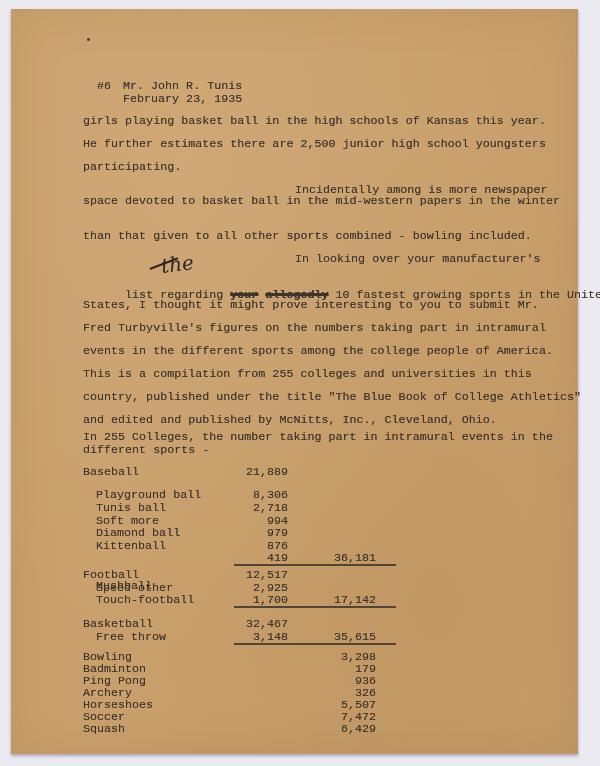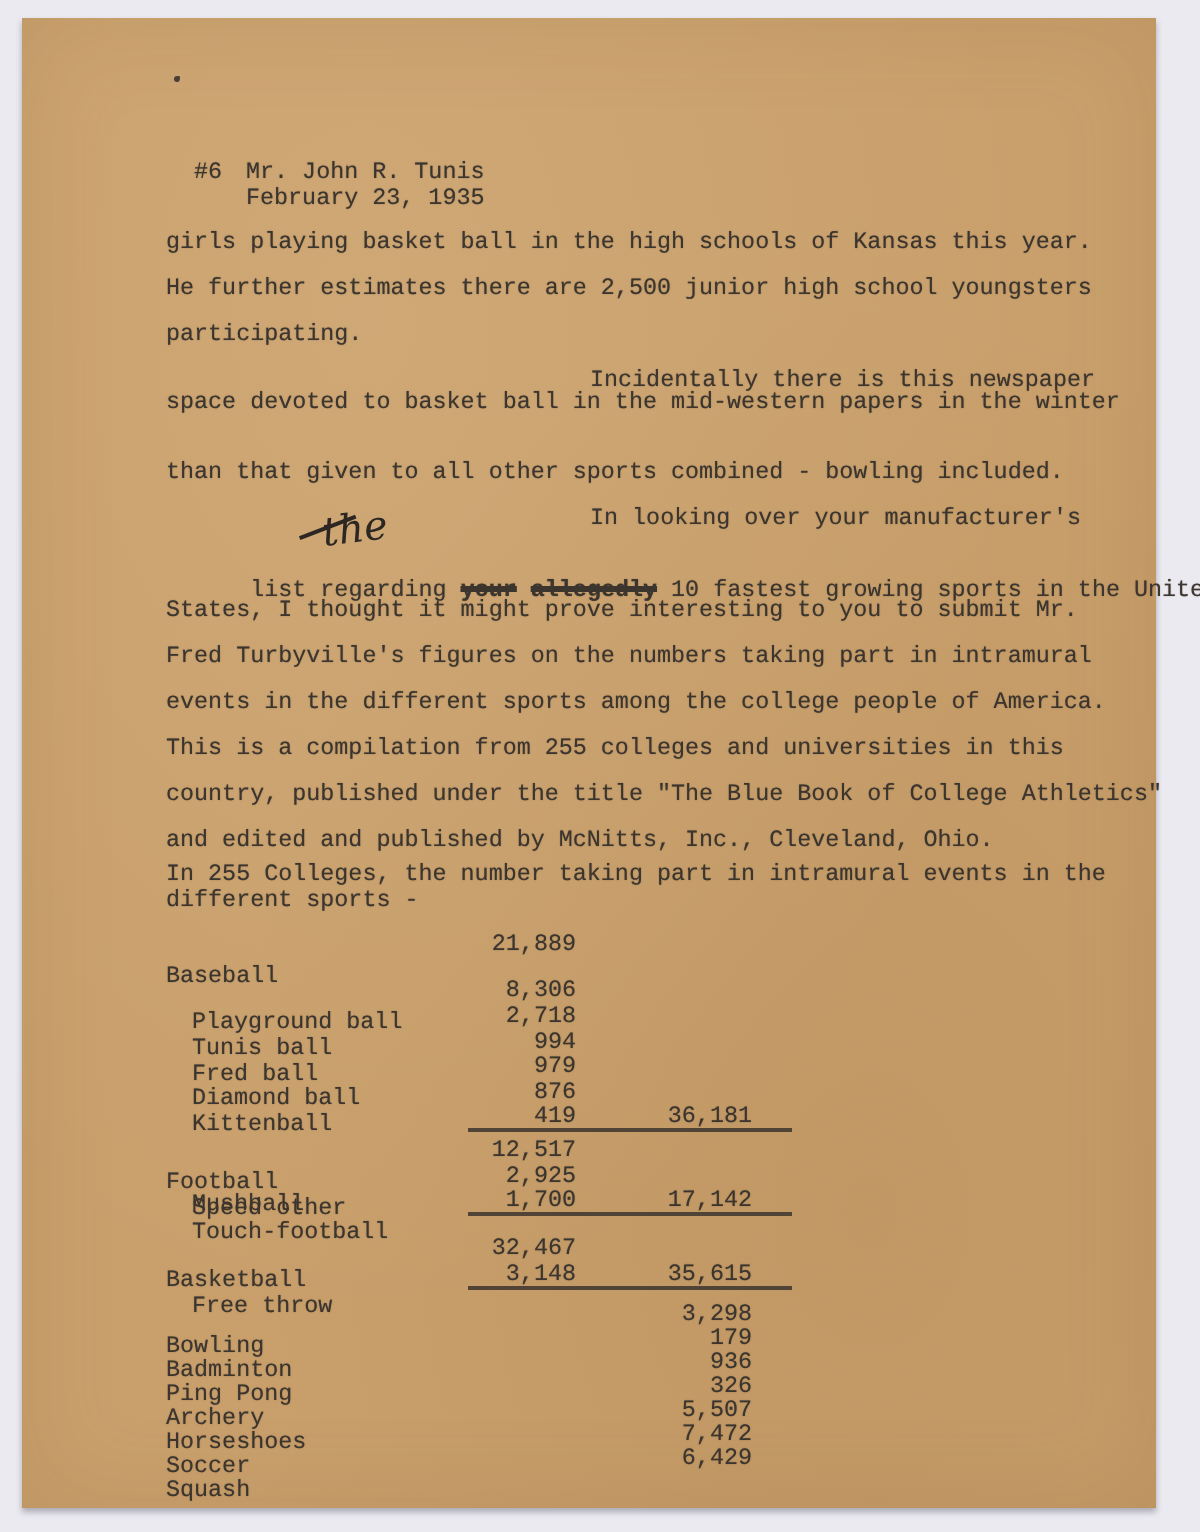--- a/index.html
+++ b/index.html
@@ -43,21 +43,21 @@
     transform:rotate(-7deg);
   }
   .handwritten::before{
     content:"";
     position:absolute;
     left:-12px;top:9px;width:30px;height:2px;
     background:#2c2722;
     transform:rotate(-14deg);
   }
   .trow{position:absolute;left:0;width:100%;height:13px;}
-  .trow .tlabel{position:absolute;top:16px;text-align:center;}
+  .trow .tlabel{position:absolute;top:0;text-align:center;}
   .trow .tcol1{position:absolute;left:205px;width:72px;top:0;text-align:right;}
   .trow .tcol2{position:absolute;left:280px;width:85px;top:0;text-align:right;}
   .rule{position:absolute;left:223px;width:162px;height:2px;background:var(--ink);opacity:.85;}
   .speck{position:absolute;left:76px;top:29px;width:3px;height:3px;background:#4a4038;border-radius:50% 20% 60% 40%;}
 </style>
 </head>
 <body>
 
 <div class="scan">
   <div class="paper">
@@ -65,21 +65,21 @@
     <div class="speck"></div>
 
     <div class="line" style="left:86px;top:71px">#6</div>
     <div class="line" style="left:112px;top:71px">Mr. John R. Tunis</div>
     <div class="line" style="left:112px;top:84px">February 23, 1935</div>
 
     <div id="typed-layer">
         <div class="line" style="left: 72px; top: 106px;">girls playing basket ball in the high schools of Kansas this year.</div>
         <div class="line" style="left: 72px; top: 129px;">He further estimates there are 2,500 junior high school youngsters</div>
         <div class="line" style="left: 72px; top: 152px;">participating.</div>
-        <div class="line" style="left: 284px; top: 175px;">Incidentally there is this newspaper</div>
+        <div class="line" style="left: 284px; top: 175px;">Incidentally among is more newspaper</div>
         <div class="line" style="left: 72px; top: 186px;">space devoted to basket ball in the mid-western papers in the winter</div>
         <div class="line" style="left: 72px; top: 221px;">than that given to all other sports combined - bowling included.</div>
         <div class="line" style="left: 284px; top: 244px; font-family: Liberation Mono, monospace;">In looking over your manufacturer's</div>
         <div class="line" style="left: 72px; top: 290px;">States, I thought it might prove interesting to you to submit Mr.</div>
         <div class="line" style="left: 72px; top: 313px;">Fred Turbyville's figures on the numbers taking part in intramural</div>
         <div class="line" style="left: 72px; top: 336px;">events in the different sports among the college people of America.</div>
         <div class="line" style="left: 72px; top: 359px;">This is a compilation from 255 colleges and universities in this</div>
         <div class="line" style="left: 72px; top: 382px;">country, published under the title "The Blue Book of College Athletics"</div>
         <div class="line" style="left: 72px; top: 405px;">and edited and published by McNitts, Inc., Cleveland, Ohio.</div>
         <div class="line" style="left: 72px; top: 422px;">In 255 Colleges, the number taking part in intramural events in the</div>
@@ -88,21 +88,21 @@
 
     <div class="line" style="left:72px;top:267px">
       <span>list regarding </span><span class="struck">your</span><span> </span><span class="struck">allegedly</span><span> 10 fastest growing sports in the United</span>
     </div>
     <div class="handwritten">the</div>
 
     <div id="table-layer">
         <div class="trow line" style="top: 457px; left: 0px;"><span class="tlabel" style="left: 72px;">Baseball</span><span class="tcol1">21,889</span></div>
         <div class="trow line" style="top: 480px; left: 0px;"><span class="tlabel" style="left: 85px;">Playground ball</span><span class="tcol1">8,306</span></div>
         <div class="trow line" style="top: 493px; left: 0px;"><span class="tlabel" style="left: 85px;">Tunis ball</span><span class="tcol1">2,718</span></div>
-        <div class="trow line" style="top: 506px; left: 0px;"><span class="tlabel" style="left: 85px;">Fred ball</span><span class="tcol1">994</span></div>
+        <div class="trow line" style="top: 506px; left: 0px;"><span class="tlabel" style="left: 85px;">Soft more</span><span class="tcol1">994</span></div>
         <div class="trow line" style="top: 518px; left: 0px;"><span class="tlabel" style="left: 85px;">Diamond ball</span><span class="tcol1">979</span></div>
         <div class="trow line" style="top: 531px; left: 0px;"><span class="tlabel" style="left: 85px;">Kittenball</span><span class="tcol1">876</span></div>
         <div class="trow line" style="top: 543px; left: 0px;"><span class="tlabel" style="left: 85px; margin-top: 28px;">Mushball</span><span class="tcol1">419</span><span class="tcol2">36,181</span></div>
         <div class="rule" style="top: 555px;"></div>
         <div class="trow line" style="top: 560px; left: 0px;"><span class="tlabel" style="left: 72px;">Football</span><span class="tcol1">12,517</span></div>
         <div class="trow line" style="top: 573px; left: 0px;"><span class="tlabel" style="left: 85px;">Speed other</span><span class="tcol1">2,925</span></div>
         <div class="trow line" style="top: 585px; left: 0px;"><span class="tlabel" style="left: 85px;">Touch-football</span><span class="tcol1">1,700</span><span class="tcol2">17,142</span></div>
         <div class="rule" style="top: 597px;"></div>
         <div class="trow line" style="top: 609px; left: 0px;"><span class="tlabel" style="left: 72px;">Basketball</span><span class="tcol1">32,467</span></div>
         <div class="trow line" style="top: 622px; left: 0px;"><span class="tlabel" style="left: 85px;">Free throw</span><span class="tcol1">3,148</span><span class="tcol2">35,615</span></div>

